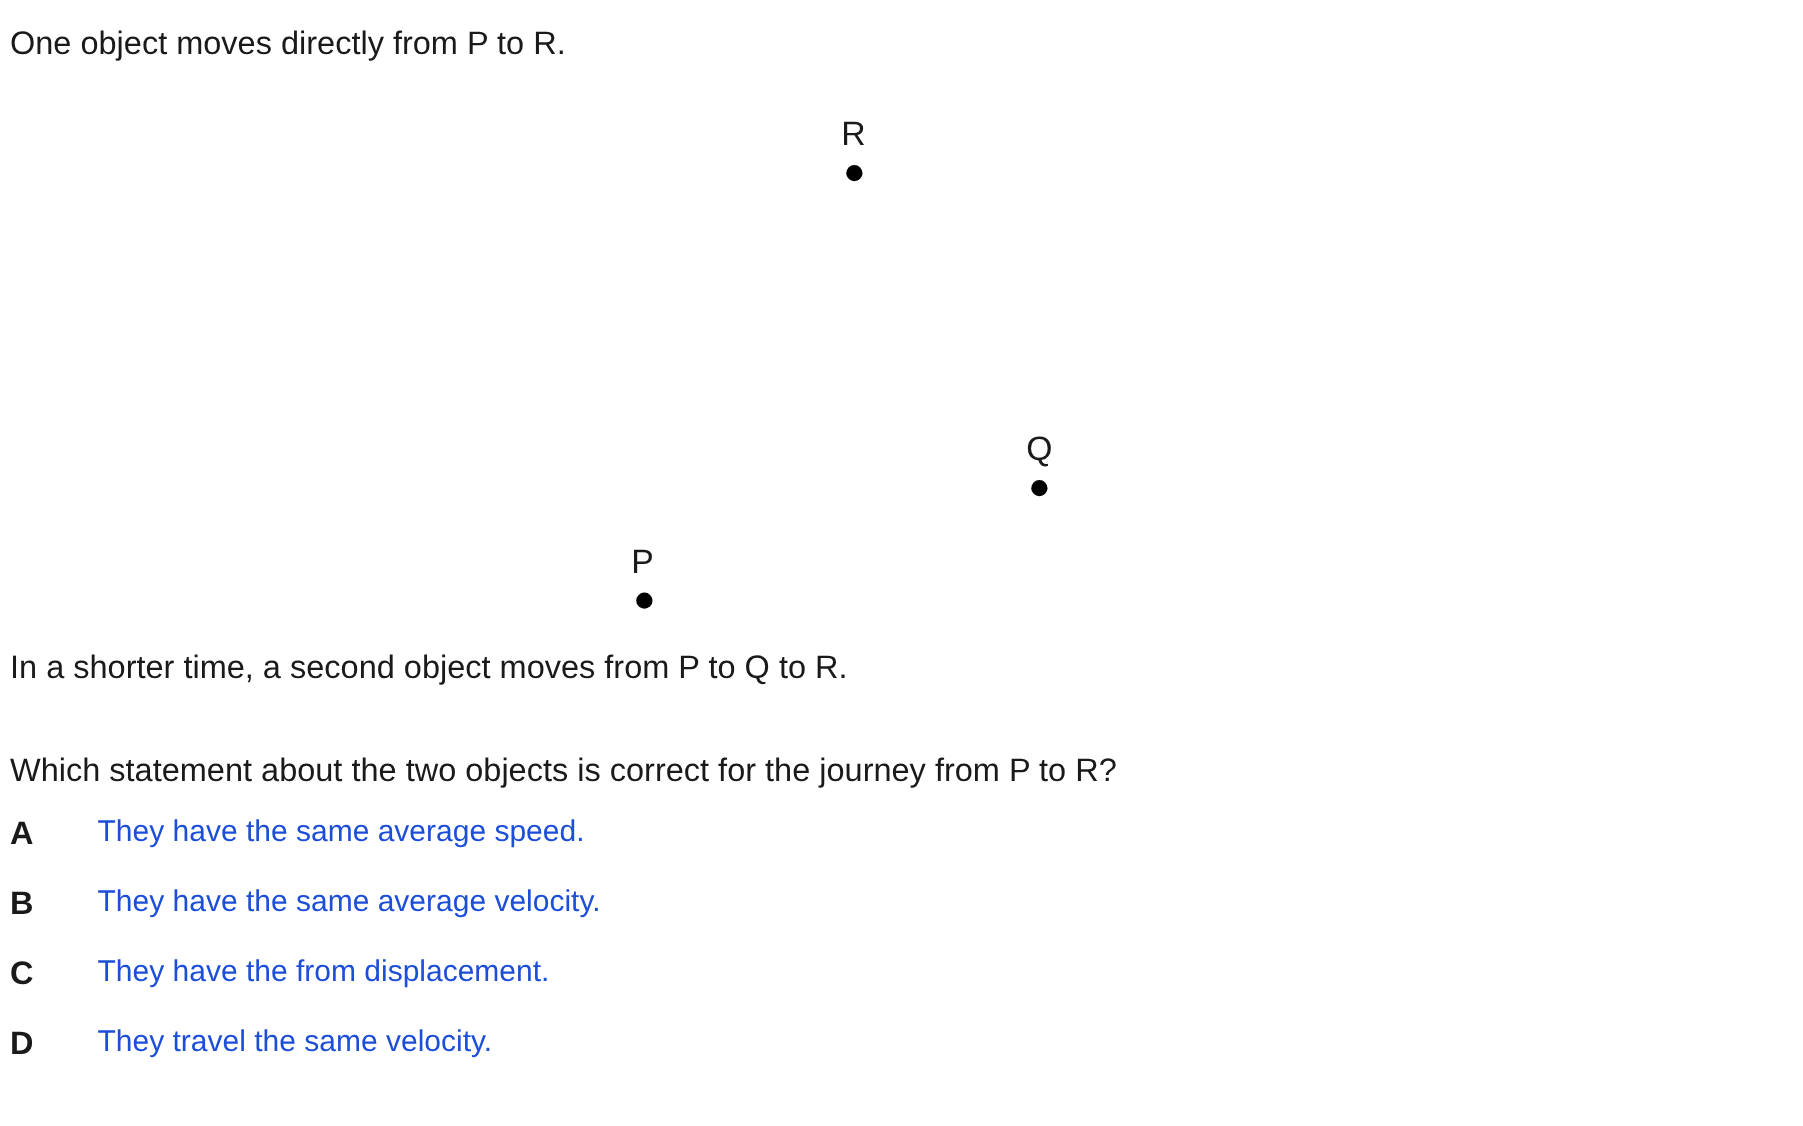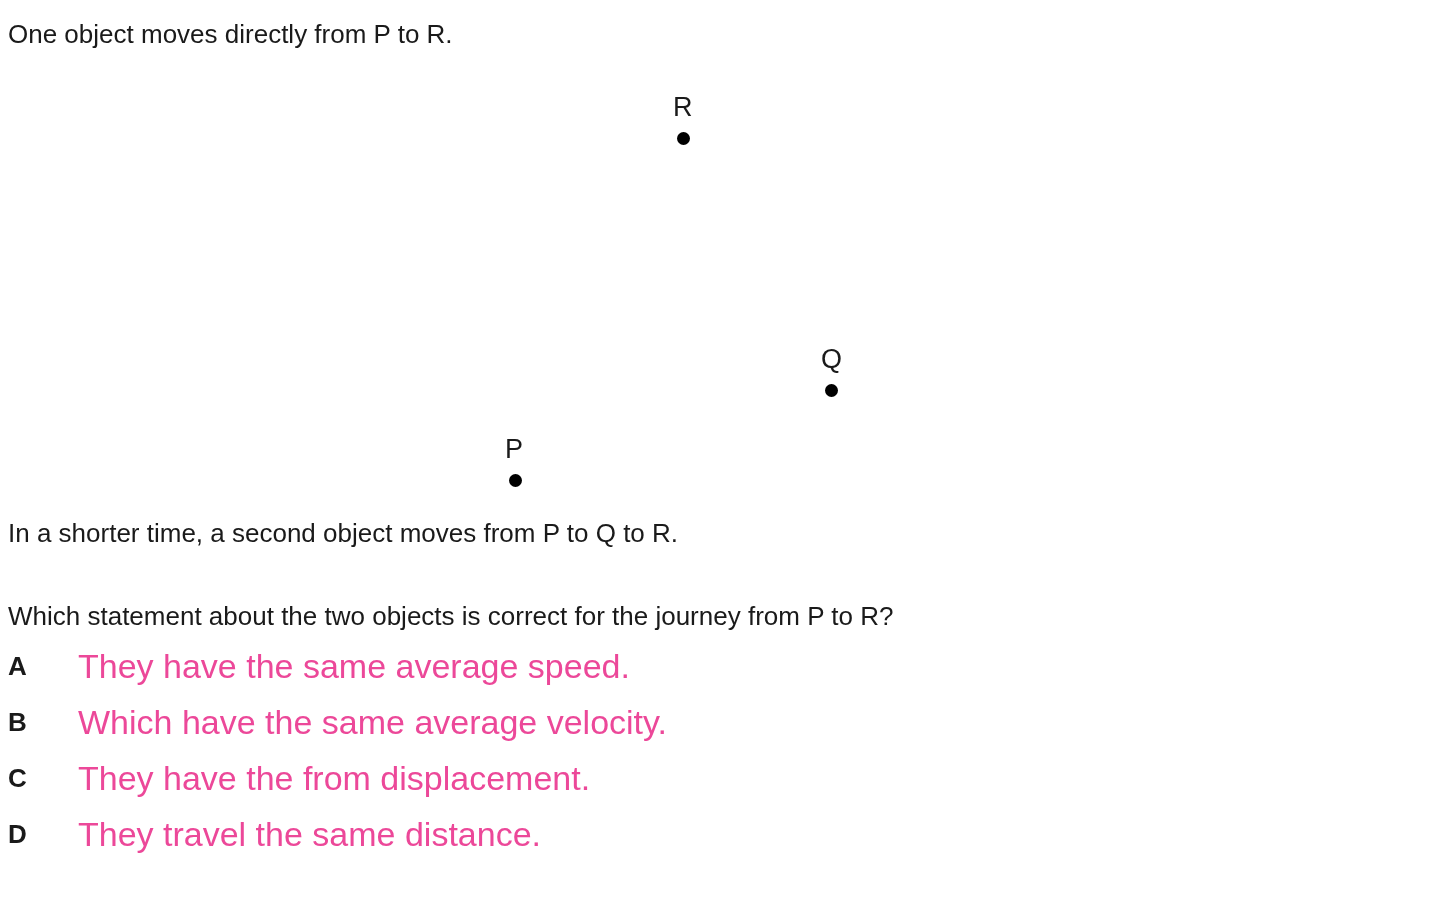--- a/index.html
+++ b/index.html
@@ -89,23 +89,23 @@
     top: 0;
     font-size: 26px;
     line-height: 32px;
     font-weight: bold;
     color: #1a1a1a;
   }
   .option-text {
     position: absolute;
     left: 78px;
     top: 0;
-    font-size: 34px;
+    font-size: 24px;
     line-height: 32px;
-    color: #ec4899;
+    color: #1d4ed8;
     white-space: nowrap;
   }
 </style>
 </head>
 <body>
 
 <div class="page">
 
   <div class="intro-text" id="intro-line">One object moves directly from P to R.</div>
 
@@ -128,25 +128,25 @@
 
   <div class="intro-text" id="question-line">Which statement about the two objects is correct for the journey from P to R?</div>
 
   <div class="options">
     <div class="option-row">
       <span class="option-letter">A</span>
       <span class="option-text">They have the same average speed.</span>
     </div>
     <div class="option-row">
       <span class="option-letter">B</span>
-      <span class="option-text">Which have the same average velocity.</span>
+      <span class="option-text">They have the same average velocity.</span>
     </div>
     <div class="option-row">
       <span class="option-letter">C</span>
       <span class="option-text">They have the from displacement.</span>
     </div>
     <div class="option-row">
       <span class="option-letter">D</span>
-      <span class="option-text">They travel the same distance.</span>
+      <span class="option-text">They travel the same velocity.</span>
     </div>
   </div>
 
 </div>
 
 </body></html>

